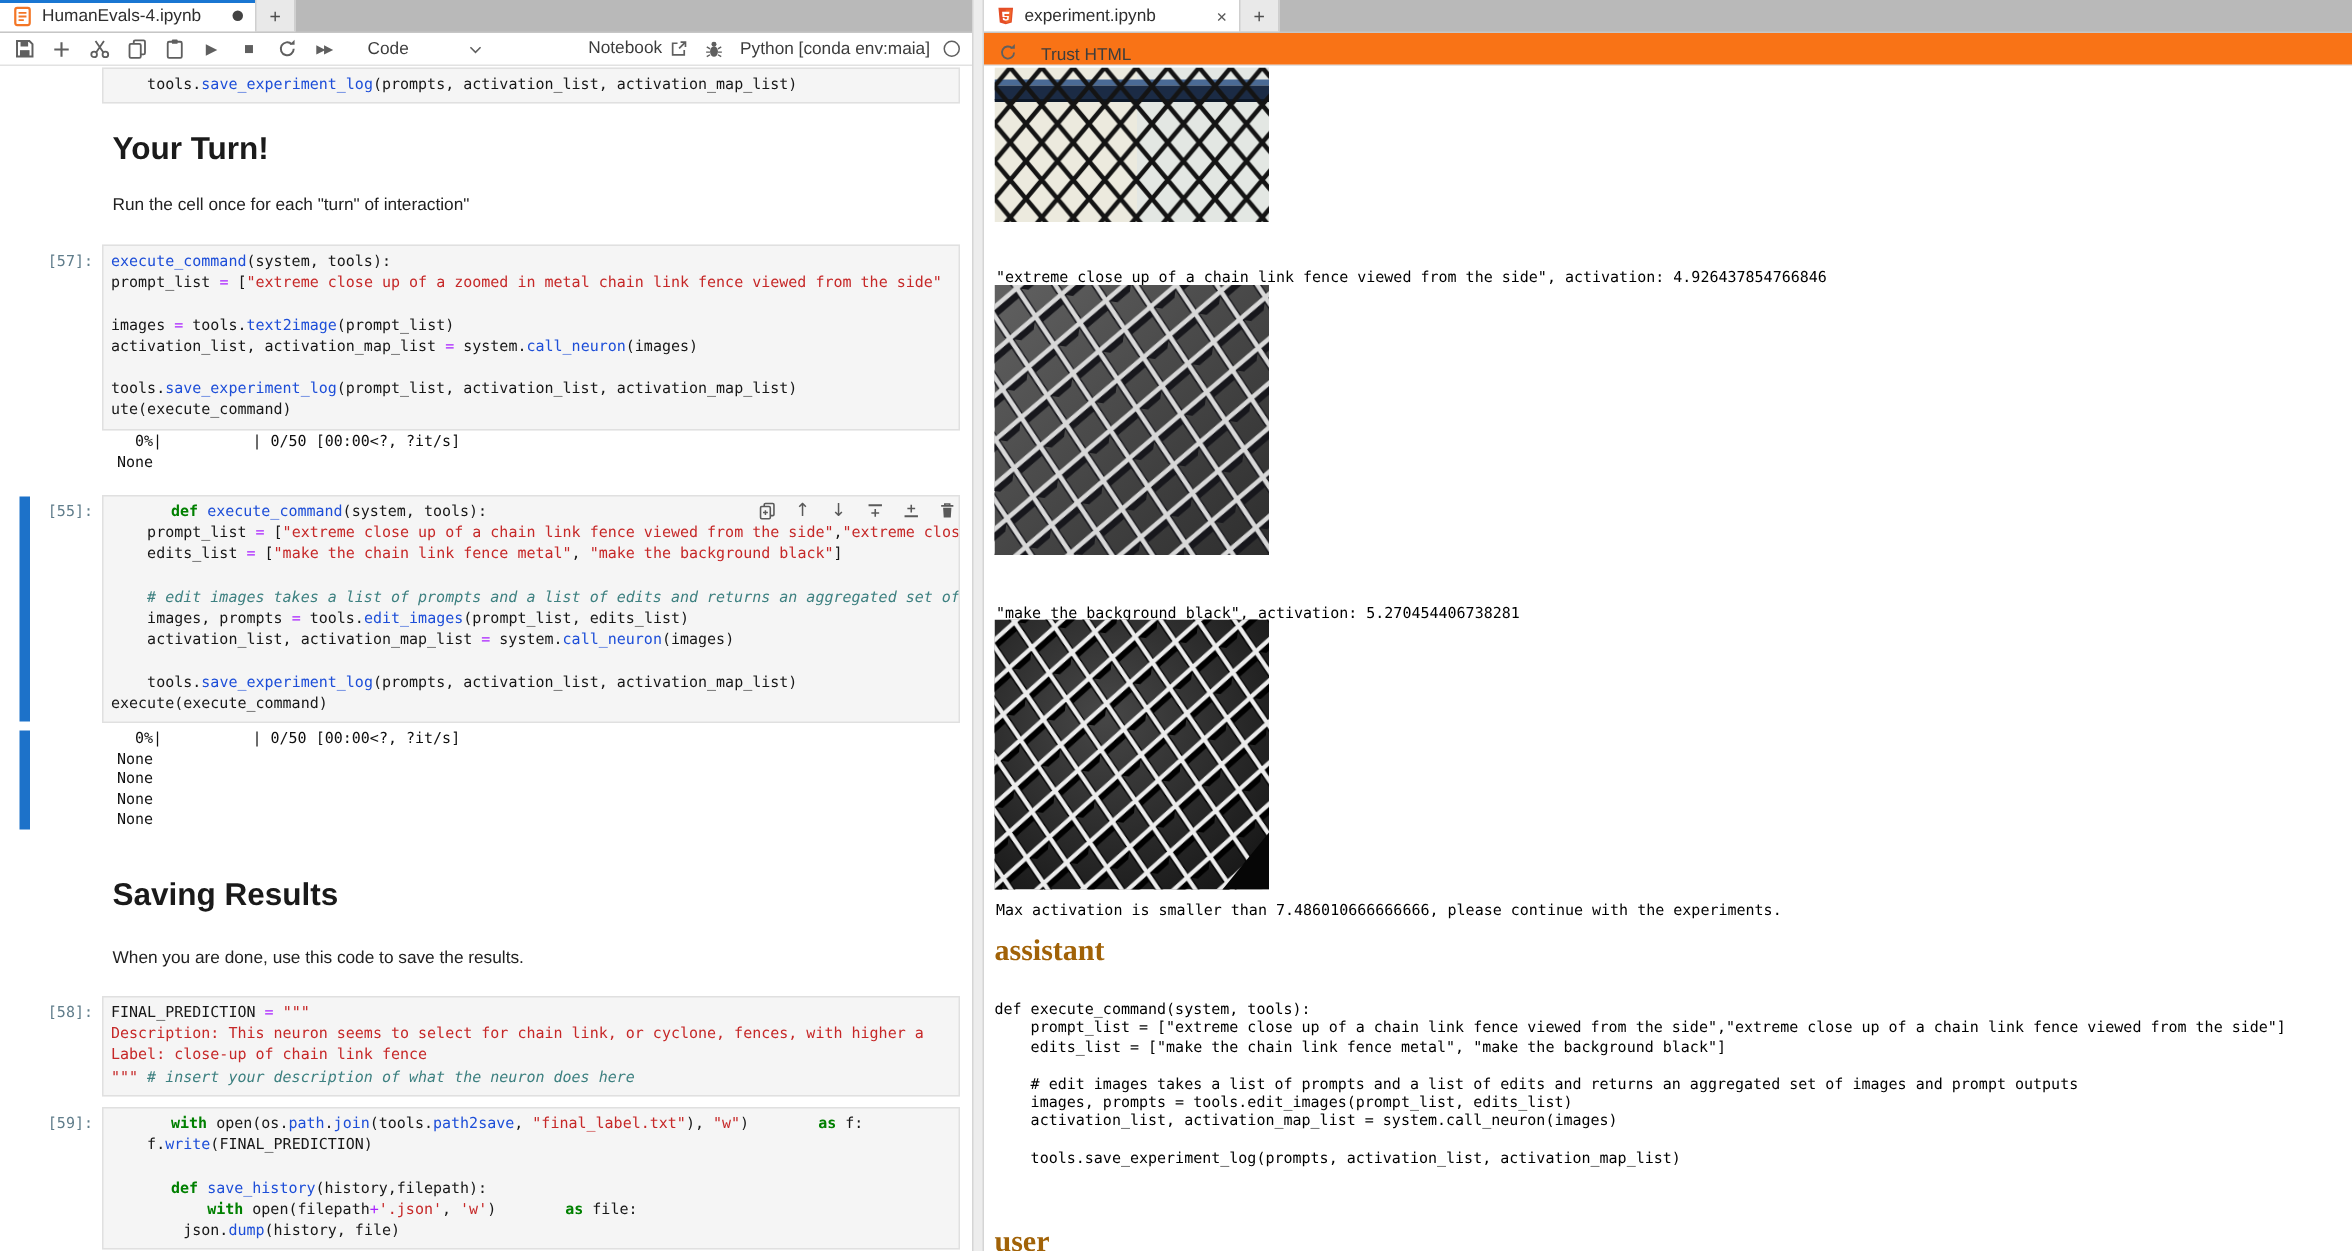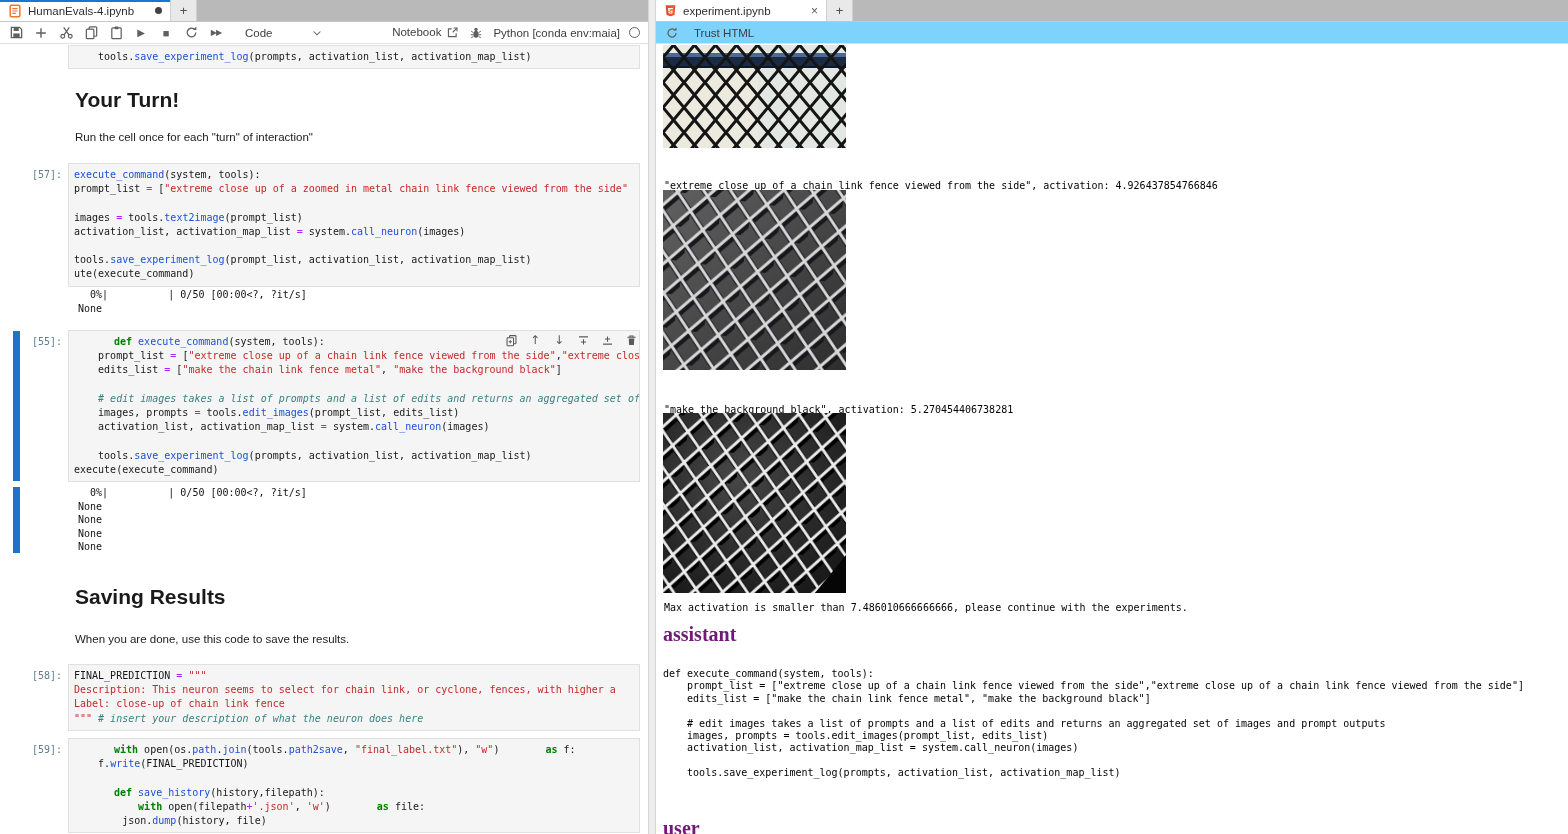--- a/index.html
+++ b/index.html
@@ -59,30 +59,30 @@
   .tk-c { color:#3d8080; font-style:italic; }
   .outtext { margin-left:78px; font:10px/13.5px "DejaVu Sans Mono", monospace; color:#111; }
   .md-h { position:absolute; left:75px; font:700 21px/26px "Liberation Sans", sans-serif; color:#1a1a1a; }
   .md-p { position:absolute; left:75px; font:11.5px/15px "Liberation Sans", sans-serif; color:#212121; }
 
   .celltools { position:absolute; top:3px; right:10px; display:flex; gap:10px; z-index:2; align-items:center; }
   .cticon { width:14px; height:14px; display:flex; align-items:center; justify-content:center;
             color:#595959; font:12px/14px "DejaVu Sans", sans-serif; }
 
   
-  .htmltoolbar { height:22px; background:#7dd3fc; border-bottom:1px solid #e2e2e2;
-                 display:flex; align-items:center; padding:0 8px; gap:14px;
+  .htmltoolbar { height:22px; background:#f97316; border-bottom:1px solid #e2e2e2;
+                 display:flex; align-items:flex-end; padding:0 8px; gap:14px;
                  font-size:11.5px; color:#3d3d3d; }
   .htmlcontent { position:relative; height:790px; background:#fff; overflow:hidden; }
   .fence { position:absolute; left:7px; line-height:0; }
   .rline { position:absolute; left:8px; font:10px/13.2px "DejaVu Sans Mono", monospace;
            color:#000; white-space:pre; }
   .rcode { position:absolute; left:7px; font:10px/12.4px "DejaVu Sans Mono", monospace;
            color:#000; white-space:pre; }
-  .chat-h { position:absolute; left:7px; font:700 20px/24px "Liberation Serif", serif; color:#701a75; }
+  .chat-h { position:absolute; left:7px; font:700 20px/24px "Liberation Serif", serif; color:#a16207; }
 </style>
 </head>
 <body>
 
 <div class="app">
 
   <div class="panel left">
 
     <div class="tabbar">
       <div class="tab">

